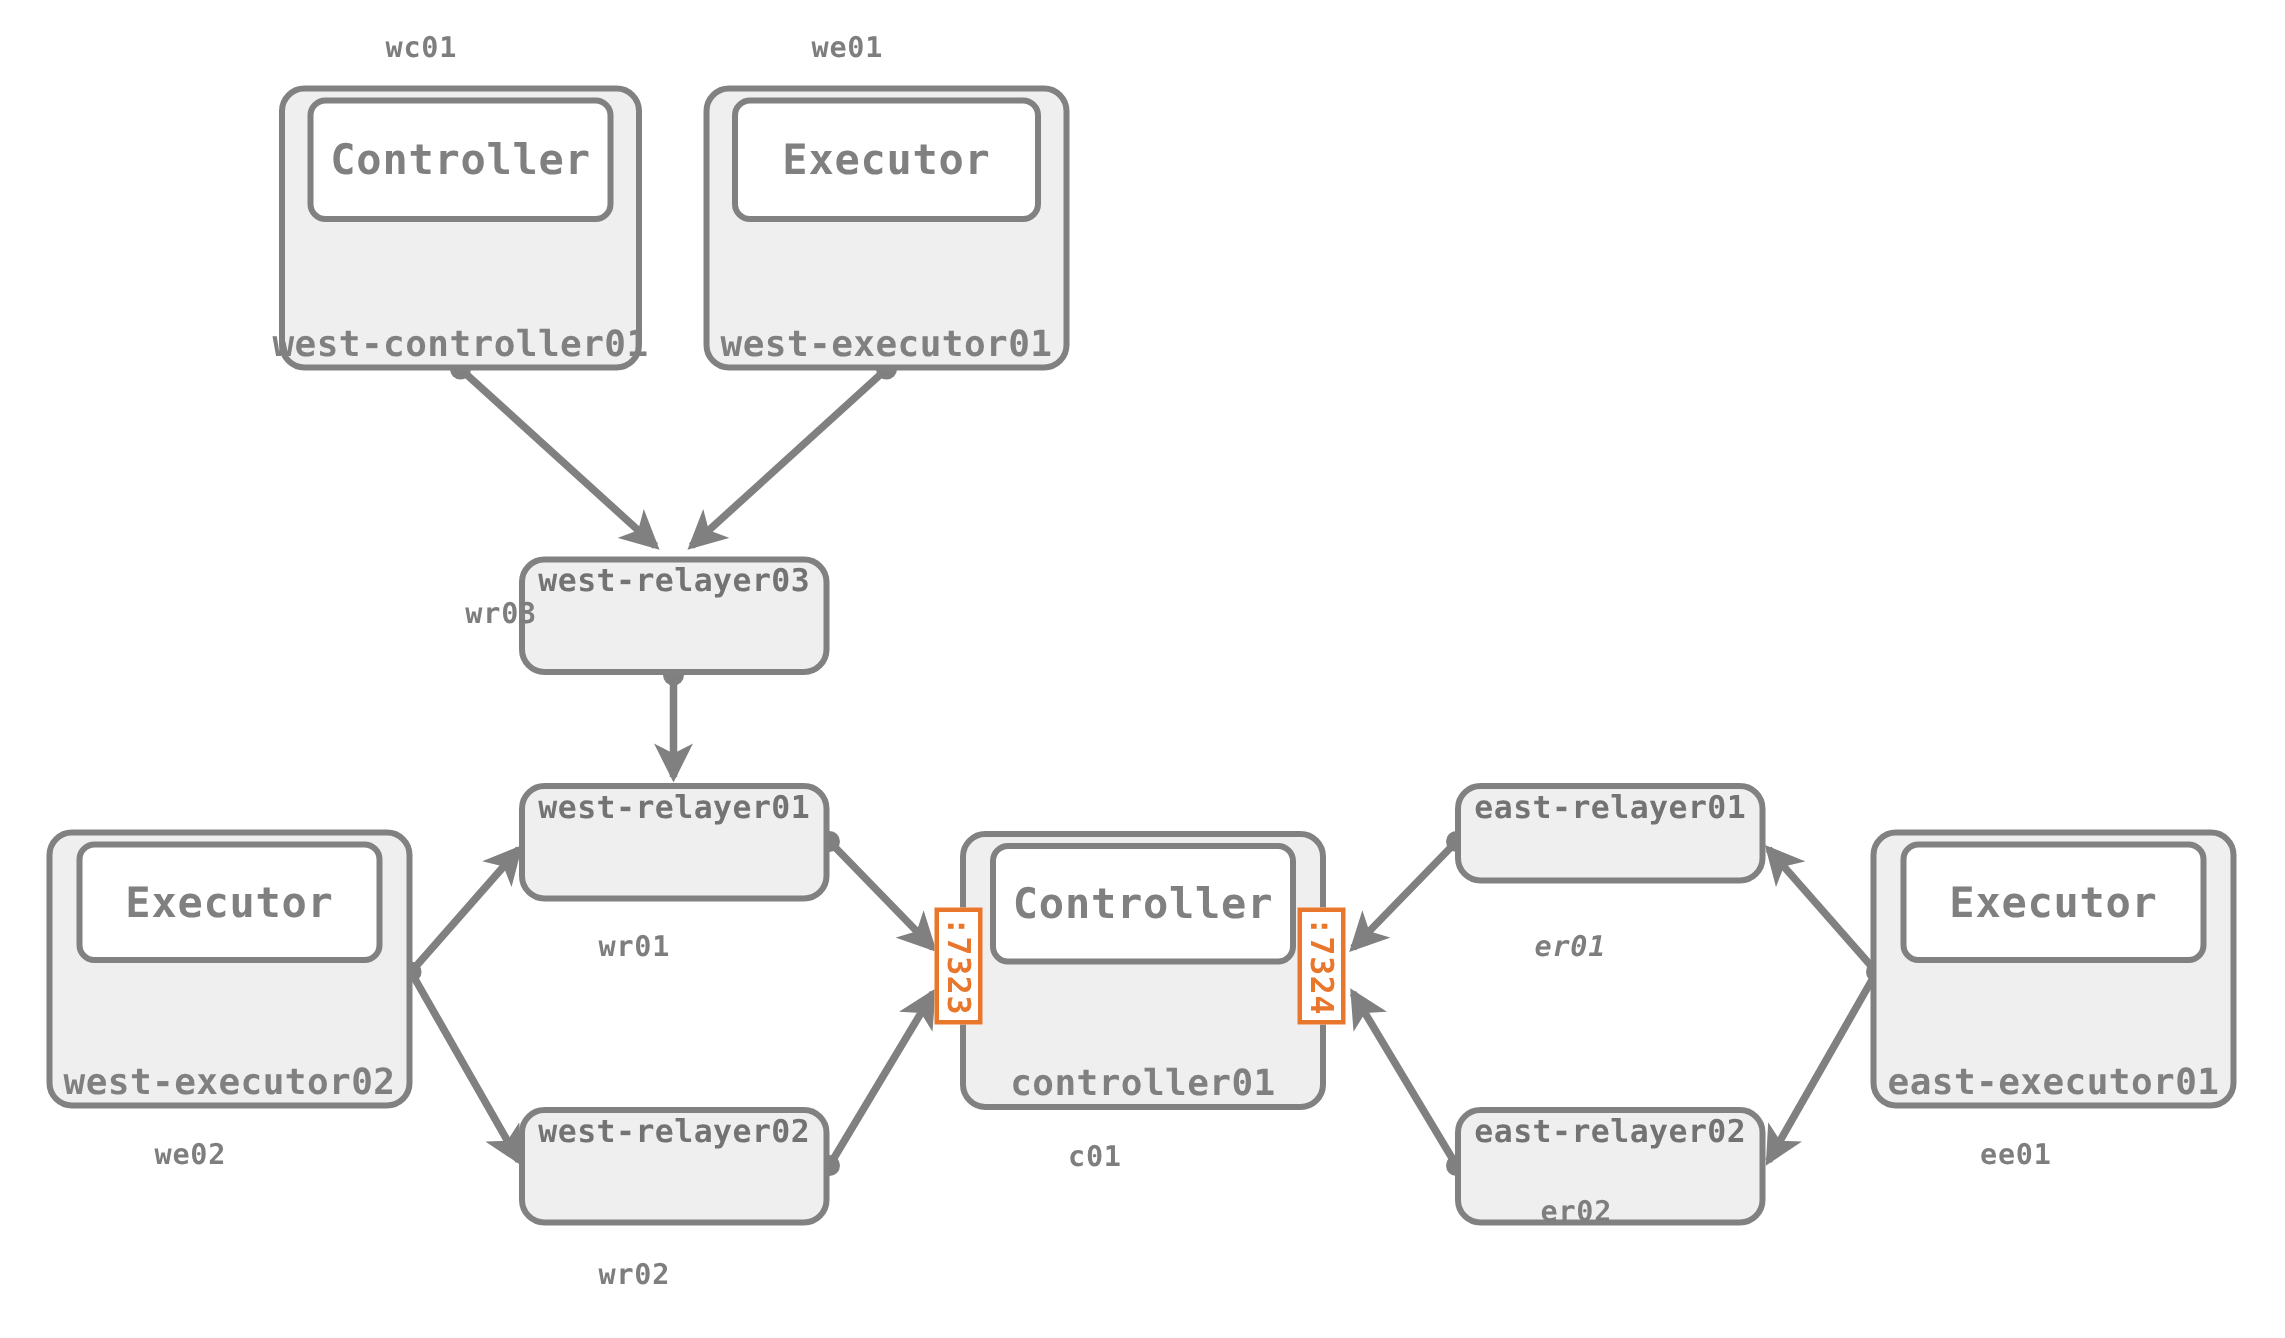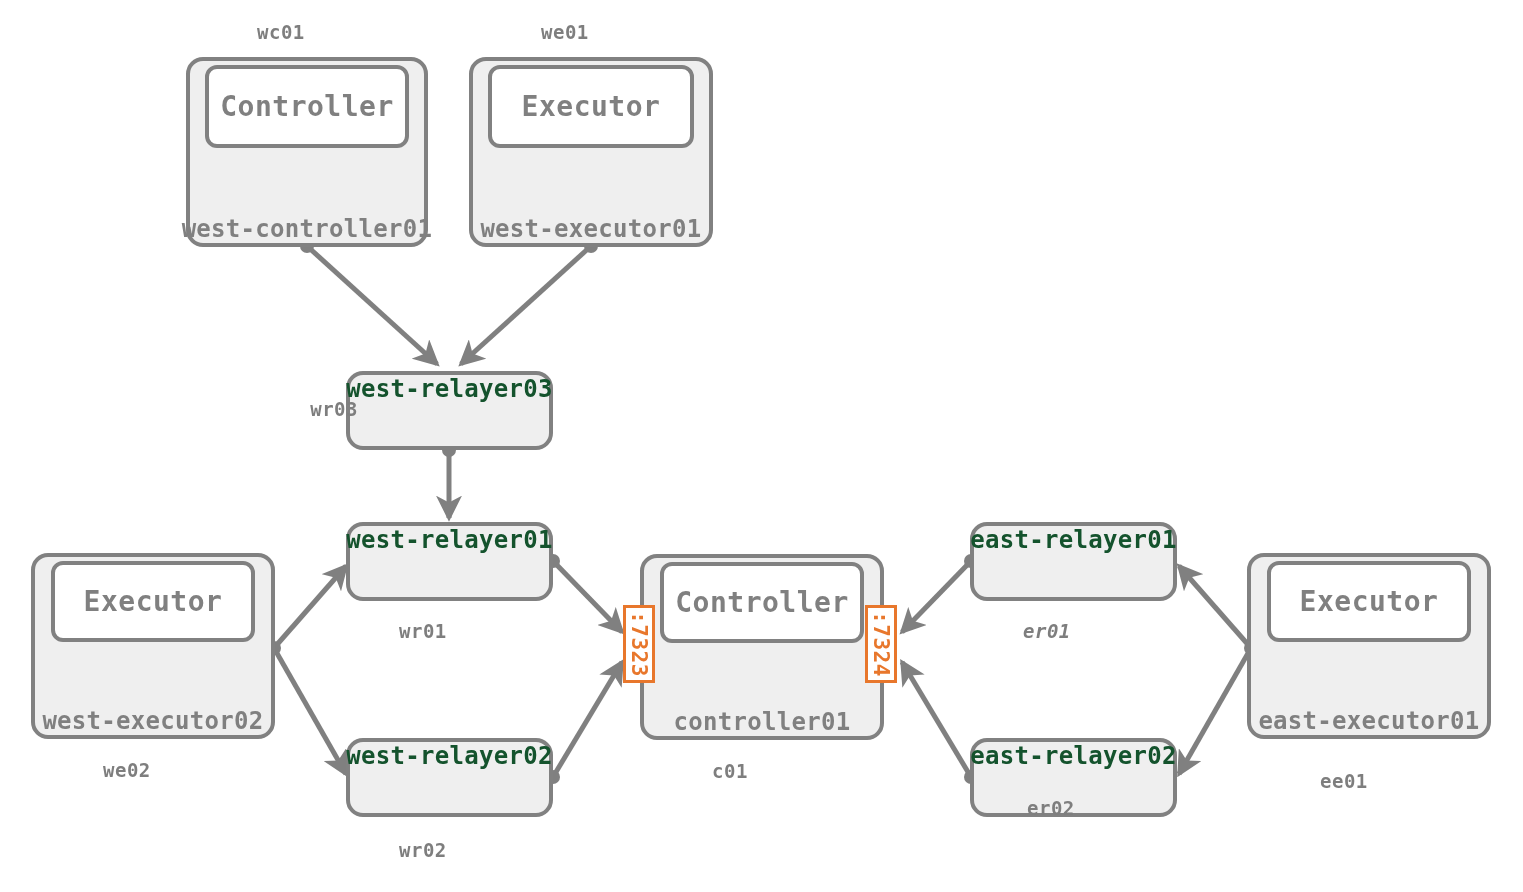--- a/index.html
+++ b/index.html
@@ -57,22 +57,22 @@
     letter-spacing: 0.5px;
     white-space: nowrap;
   }
   .host-label {
     font-size: 24px;
     color: #808080;
     white-space: nowrap;
     letter-spacing: 0.3px;
   }
   .relayer {
-    font-size: 24px;
-    color: #14532d;
+    font-size: 21px;
+    color: #737373;
     letter-spacing: 0.3px;
     white-space: nowrap;
   }
 
   
   .caption {
     position: absolute;
     font-size: 19px;
     font-weight: bold;
     color: #7e7e7e;
@@ -200,31 +200,31 @@
   <div class="caption" style="left:712px; top:760px; width:100px;">c01</div>
 
   <div class="port" style="left:623px; top:605px; width:32px; height:78px;">
     <span>:7323</span>
   </div>
 
   <div class="port" style="left:865px; top:605px; width:32px; height:78px;">
     <span>:7324</span>
   </div>
 
-  <div class="node" style="left:970px; top:522px; width:207px; height:79px;">
+  <div class="node" style="left:970px; top:522px; width:207px; height:67px;">
     <div class="relayer">east-relayer01</div>
   </div>
   <div class="caption" style="left:1023px; top:620px; width:100px;font-style:italic;">er01</div>
 
   <div class="node" style="left:970px; top:738px; width:207px; height:79px;">
     <div class="relayer">east-relayer02</div>
   </div>
   <div class="caption" style="left:1027px; top:797px; width:100px;">er02</div>
 
   <div class="node cluster" style="left:1247px; top:553px; width:244px; height:186px;">
     <div class="inner-box" style="width:204px; height:81px; margin-top:4px;">
       <span>Executor</span>
     </div>
     <div class="host-label" style="margin-top:6px;">east-executor01</div>
   </div>
-  <div class="caption" style="left:1320px; top:759px; width:100px;margin-top:11px;">ee01</div>
+  <div class="caption" style="left:1320px; top:759px; width:100px;">ee01</div>
 
 </div>
 
 </body></html>

